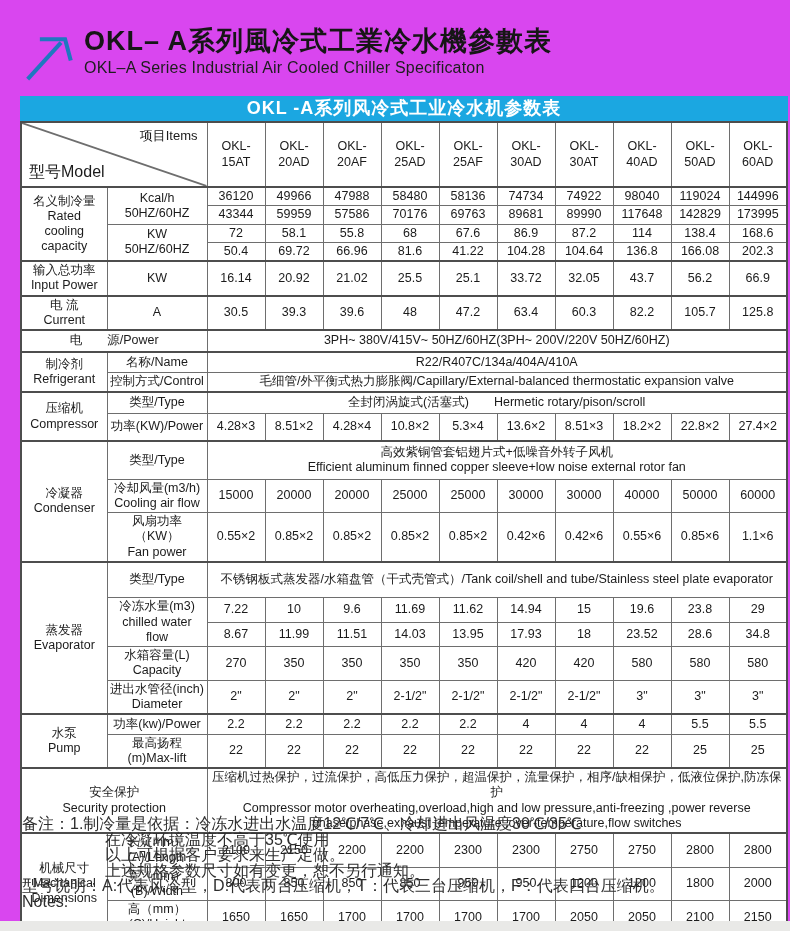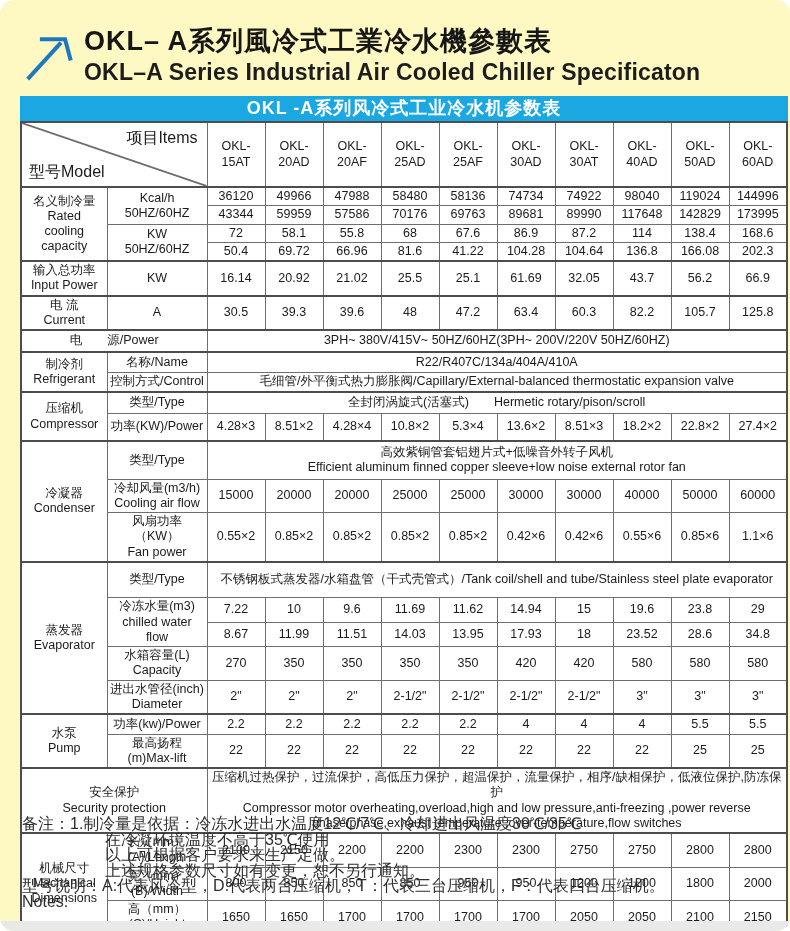--- a/index.html
+++ b/index.html
@@ -1,26 +1,26 @@
 <!DOCTYPE html>
 <html><head>
 <meta charset="utf-8">
 <style>
   * { margin:0; padding:0; box-sizing:border-box; }
   html,body { background:#ffffff; }
   .page {
-    position:relative; width:790px; height:931px; background:#fef9c3;
-    font-family:"Liberation Sans", sans-serif; color:#1f1f1f; overflow:hidden;border-radius:14px;
+    position:relative; width:790px; height:931px; background:#d946ef;
+    font-family:"Liberation Sans", sans-serif; color:#1f1f1f; overflow:hidden;
   }
   
   .doc-header { position:absolute; top:26px; left:22px; display:flex; align-items:flex-start; }
   .logo-arrow { width:52px; height:52px; margin-top:6px; }
   .titles { margin-left:10px; }
   .title-zh { font-size:27px; font-weight:bold; letter-spacing:1px; color:#161616; line-height:1.15; }
-  .title-en { font-size:23px; color:#1d1d1d; margin-top:2px; letter-spacing:.2px;font-weight:bold; }
+  .title-en { font-size:16px; color:#1d1d1d; margin-top:2px; letter-spacing:.2px; }
   
   .caption-bar {
     position:absolute; top:96px; left:20px; width:768px; height:25px;
     background:#1ba7e1; color:#ffffff; font-size:18px; font-weight:bold;
     text-align:center; line-height:25px; letter-spacing:1px;
   }
   
   table.spec {
     position:absolute; top:121px; left:20px; width:768px;
     border-collapse:collapse; table-layout:fixed;
@@ -34,21 +34,21 @@
   }
   table.spec tr.sec td { border-top:2px solid #4d4d4d; }
   td.hdr  { background:#e3e3e1; font-size:13.5px; }
   td.lab  { background:#ebebeb; font-size:12px; }
   td.sub  { font-size:12px; }
   td.g    { background:#e0e0de; }
   td.left { text-align:left; padding-left:5px; }
   td.corner { position:relative; background:#edf1f3; padding:0; }
   .corner-svg { position:absolute; top:0; left:0; width:100%; height:100%; }
   .corner-model { position:absolute; left:7px; bottom:4px; font-size:16px; }
-  .corner-items { position:absolute; right:9px; top:5px; font-size:16px; }
+  .corner-items { position:absolute; right:9px; top:5px; font-size:13px; }
   
   .notes { position:absolute; top:816px; left:22px; width:750px; font-size:16px; color:#2e2e2e; }
   .notes div { line-height:15.5px; }
   .ind1 { padding-left:40px; }
   .ind2 { padding-left:83px; }
   
   .bottom-bar { position:absolute; left:0; bottom:0; width:790px; height:10px; background:#e9e9e7; }
 </style>
 </head>
 <body>
@@ -171,21 +171,21 @@
         </tr>
         <tr class="sec" style="height: 26px; margin-left: 20px;">
           <td class="lab">输入总功率
 Input Power</td>
           <td class="sub">KW</td>
           <td class="">16.14</td>
           <td class="">20.92</td>
           <td class="">21.02</td>
           <td class="">25.5</td>
           <td class="">25.1</td>
-          <td class="">61.69</td>
+          <td class="">33.72</td>
           <td class="">32.05</td>
           <td class="">43.7</td>
           <td class="">56.2</td>
           <td class="">66.9</td>
         </tr>
         <tr class="sec" style="height: 29px;">
           <td class="lab">电 流
 Current</td>
           <td class="sub">A</td>
           <td class="">30.5</td>

